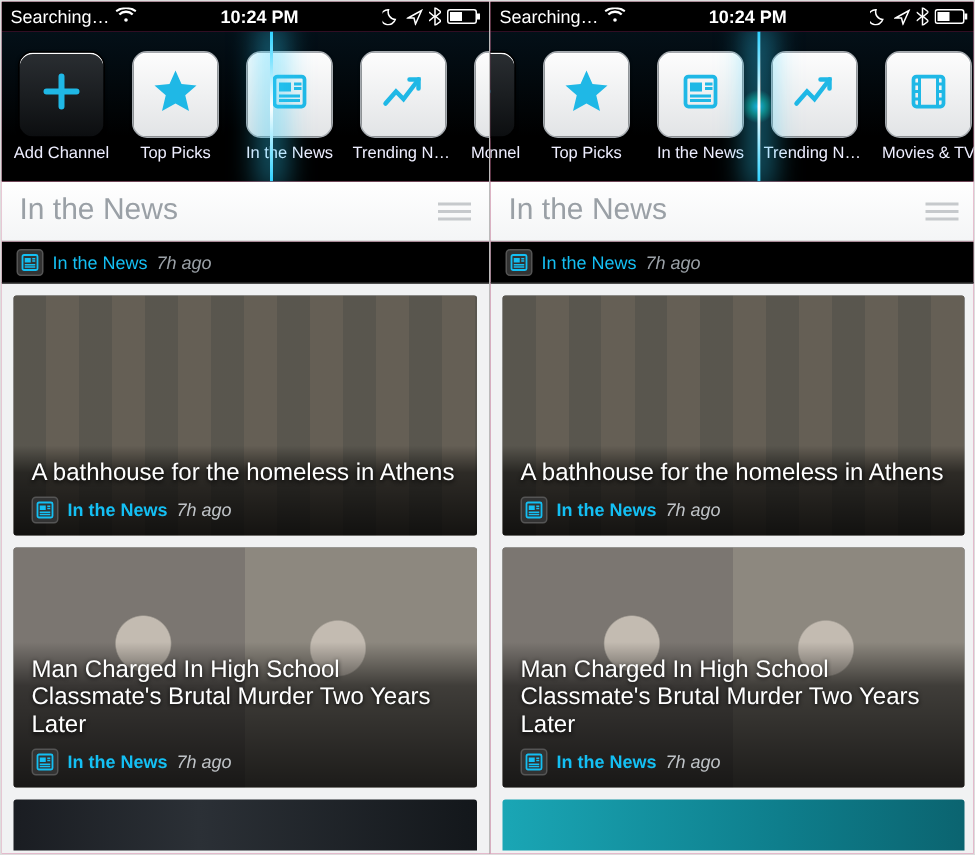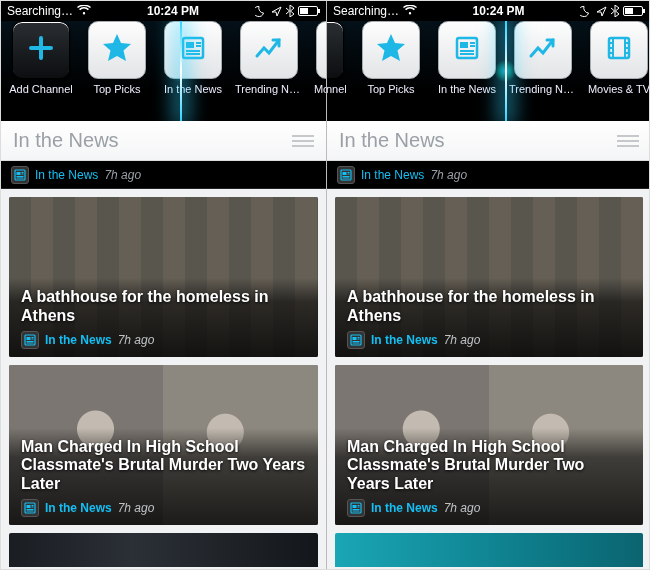--- a/index.html
+++ b/index.html
@@ -39,20 +39,21 @@
   .sb-right svg { display:block; }
 
   
   .channelbar {
     height: 100px;
     background: radial-gradient(circle at 55% 50%, #0ea5d0 0%, #065 3%, transparent 6%), 
                 linear-gradient(#041018,#000 70%);
     position: relative;
     overflow: hidden;
     display: flex;
+    align-items: center;
     padding: 0 6px;
   }
   .channelbar::after{
     content:"";
     position:absolute;
     top:0; bottom:0; left:55%;
     width:2px;
     background: linear-gradient(#2fd2ff,#fff,#2fd2ff);
     box-shadow: 0 0 20px 6px rgba(47,210,255,.6);
     pointer-events:none;
@@ -141,21 +142,21 @@
     overflow:hidden;
     background:#555;
   }
   .card .bg { position:absolute; inset:0; }
   .card .overlay {
     position:absolute; left:0; right:0; bottom:0;
     padding:10px 12px 8px;
     background:linear-gradient(transparent, rgba(0,0,0,.55) 30%, rgba(0,0,0,.8));
   }
   .card .headline {
-    color:#fff; font-size:16px; font-weight:700; line-height:1.15;
+    color:#fff; font-size:16px; font-weight:400; line-height:1.15;
     text-shadow:0 1px 3px rgba(0,0,0,.9);
     margin-bottom:6px;
   }
   .card .meta { display:flex; align-items:center; gap:6px; }
   .card .meta .src { color:#14bff3; font-size:12px; font-weight:600;}
   .card .meta .ago { color:#bfc3c7; font-size:12px; }
 
   .sliver { height:34px; margin:0 8px 0 8px; border-radius:2px 2px 0 0; overflow:hidden; }
 
   

